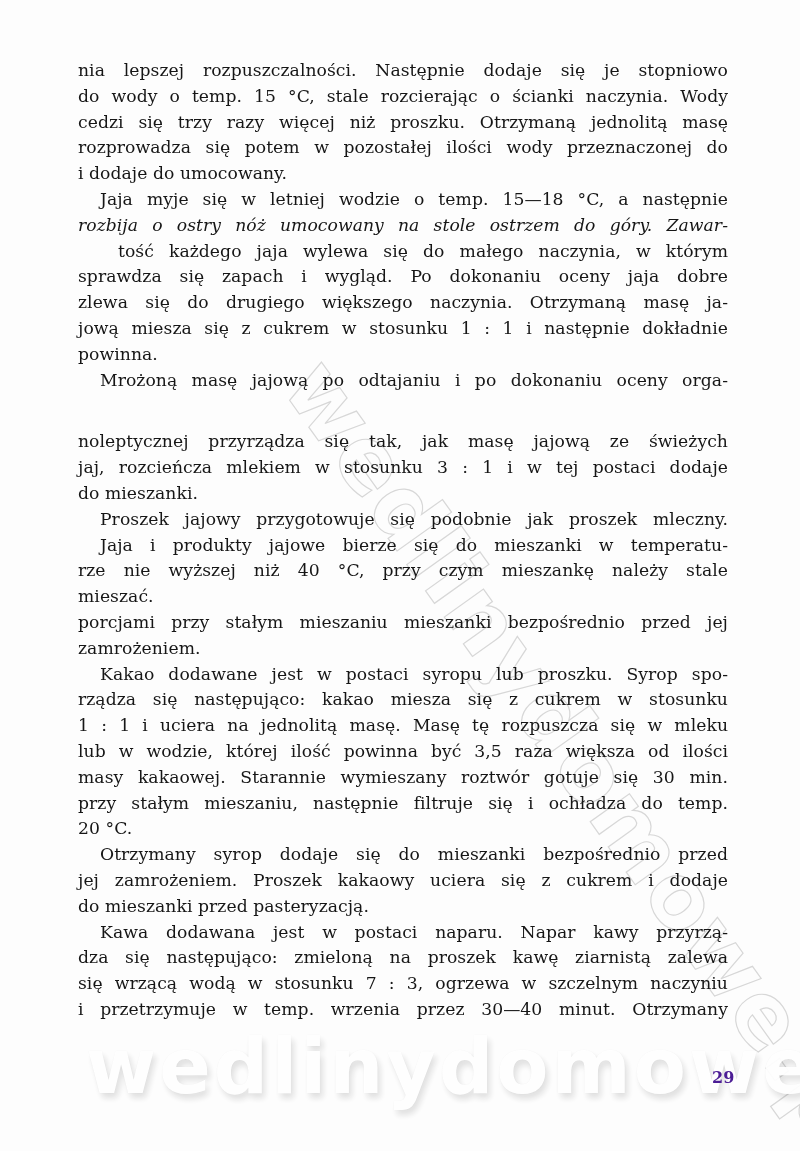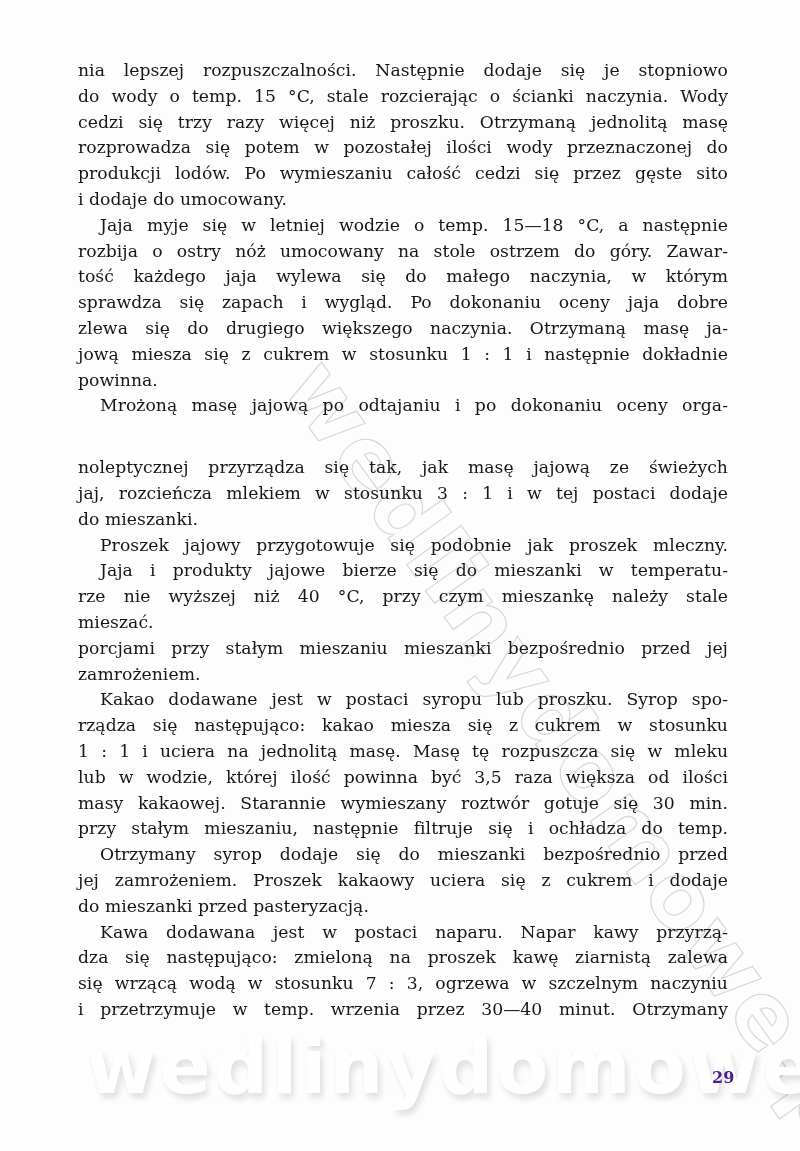--- a/index.html
+++ b/index.html
@@ -88,45 +88,45 @@
 
 <div class="page">
 
   <div class="wm-diagonal">wedlinydomowe.pl</div>
 
   <div class="text-block" id="text-block">
       <span class="line" style="white-space: nowrap; display: block;"><span style="white-space: nowrap; word-spacing: 0px;">nia lepszej rozpuszczalności. Następnie dodaje się je stopniowo</span></span>
       <span class="line" style="white-space: nowrap; display: block;"><span style="white-space: nowrap; word-spacing: 0px;">do wody o temp. 15 °C, stale rozcierając o ścianki naczynia. Wody</span></span>
       <span class="line" style="white-space: nowrap; display: block;"><span style="white-space: nowrap; word-spacing: 0px;">cedzi się trzy razy więcej niż proszku. Otrzymaną jednolitą masę</span></span>
       <span class="line" style="white-space: nowrap; display: block;"><span style="white-space: nowrap; word-spacing: 0px;">rozprowadza się potem w pozostałej ilości wody przeznaczonej do</span></span>
-      <span class="line" style="white-space: nowrap; display: block;"><span style="white-space: nowrap; word-spacing: 0px;">produkcji lodów. Po wymieszaniu całość cedzi się przez gęste sito</span></span>
       <span class="line last">i dodaje do umocowany.</span>
       <span class="line indent" style="white-space: nowrap; display: block;"><span style="white-space: nowrap; word-spacing: 0px;">Jaja myje się w letniej wodzie o temp. 15—18 °C, a następnie</span></span>
-      <span class="line" style="white-space: nowrap; display: block;"><span style="white-space: nowrap; word-spacing: 0px;">rozbija o ostry nóż umocowany na stole ostrzem do góry. Zawar-</span></span>
-      <span class="line" style="white-space: nowrap; display: block;"><span style="white-space: nowrap; word-spacing: 0px;">tość każdego jaja wylewa się do małego naczynia, w którym</span></span>
+      <span class="line" style="white-space: nowrap; display: block; font-style: italic;"><span style="white-space: nowrap; word-spacing: 0px;">rozbija o ostry nóż umocowany na stole ostrzem do góry. Zawar-</span></span>
+      <span class="line" style="white-space: nowrap; display: block;"><span style="white-space: nowrap; word-spacing: 0px; margin-left: 40px;">tość każdego jaja wylewa się do małego naczynia, w którym</span></span>
       <span class="line" style="white-space: nowrap; display: block;"><span style="white-space: nowrap; word-spacing: 0px;">sprawdza się zapach i wygląd. Po dokonaniu oceny jaja dobre</span></span>
       <span class="line" style="white-space: nowrap; display: block;"><span style="white-space: nowrap; word-spacing: 0px; margin-top: 25px;">zlewa się do drugiego większego naczynia. Otrzymaną masę ja-</span></span>
       <span class="line" style="white-space: nowrap; display: block;"><span style="white-space: nowrap; word-spacing: 0px;">jową miesza się z cukrem w stosunku 1 : 1 i następnie dokładnie</span></span>
       <span class="line last">powinna.</span>
       <span class="line indent" style="white-space: nowrap; display: block;"><span style="white-space: nowrap; word-spacing: 0px;">Mrożoną masę jajową po odtajaniu i po dokonaniu oceny orga-</span></span>
       <span class="line" style="white-space: nowrap; display: block; margin-top: 36px;"><span style="white-space: nowrap; word-spacing: 0px;">noleptycznej przyrządza się tak, jak masę jajową ze świeżych</span></span>
       <span class="line" style="white-space: nowrap; display: block;"><span style="white-space: nowrap; word-spacing: 0px;">jaj, rozcieńcza mlekiem w stosunku 3 : 1 i w tej postaci dodaje</span></span>
       <span class="line last">do mieszanki.</span>
       <span class="line indent" style="white-space: nowrap; display: block;"><span style="white-space: nowrap; word-spacing: 0px;">Proszek jajowy przygotowuje się podobnie jak proszek mleczny.</span></span>
       <span class="line indent" style="white-space: nowrap; display: block;"><span style="white-space: nowrap; word-spacing: 0px;">Jaja i produkty jajowe bierze się do mieszanki w temperatu-</span></span>
       <span class="line" style="white-space: nowrap; display: block;"><span style="white-space: nowrap; word-spacing: 0px;">rze nie wyższej niż 40 °C, przy czym mieszankę należy stale</span></span>
       <span class="line last">mieszać.</span>
       <span class="line" style="white-space: nowrap; display: block;"><span style="white-space: nowrap; word-spacing: 0px;">porcjami przy stałym mieszaniu mieszanki bezpośrednio przed jej</span></span>
       <span class="line last">zamrożeniem.</span>
       <span class="line indent" style="white-space: nowrap; display: block;"><span style="white-space: nowrap; word-spacing: 0px;">Kakao dodawane jest w postaci syropu lub proszku. Syrop spo-</span></span>
       <span class="line" style="white-space: nowrap; display: block;"><span style="white-space: nowrap; word-spacing: 0px;">rządza się następująco: kakao miesza się z cukrem w stosunku</span></span>
       <span class="line" style="white-space: nowrap; display: block;"><span style="white-space: nowrap; word-spacing: 0px;">1 : 1 i uciera na jednolitą masę. Masę tę rozpuszcza się w mleku</span></span>
       <span class="line" style="white-space: nowrap; display: block;"><span style="white-space: nowrap; word-spacing: 0px;">lub w wodzie, której ilość powinna być 3,5 raza większa od ilości</span></span>
       <span class="line" style="white-space: nowrap; display: block;"><span style="white-space: nowrap; word-spacing: 0px;">masy kakaowej. Starannie wymieszany roztwór gotuje się 30 min.</span></span>
       <span class="line" style="white-space: nowrap; display: block;"><span style="white-space: nowrap; word-spacing: 0px;">przy stałym mieszaniu, następnie filtruje się i ochładza do temp.</span></span>
+      <span class="line last">20 °C.</span>
       <span class="line indent" style="white-space: nowrap; display: block;"><span style="white-space: nowrap; word-spacing: 0px; margin-top: 41px;">Otrzymany syrop dodaje się do mieszanki bezpośrednio przed</span></span>
       <span class="line" style="white-space: nowrap; display: block;"><span style="white-space: nowrap; word-spacing: 0px;">jej zamrożeniem. Proszek kakaowy uciera się z cukrem i dodaje</span></span>
       <span class="line last">do mieszanki przed pasteryzacją.</span>
       <span class="line indent" style="white-space: nowrap; display: block;"><span style="white-space: nowrap; word-spacing: 0px;">Kawa dodawana jest w postaci naparu. Napar kawy przyrzą-</span></span>
       <span class="line" style="white-space: nowrap; display: block;"><span style="white-space: nowrap; word-spacing: 0px;">dza się następująco: zmieloną na proszek kawę ziarnistą zalewa</span></span>
       <span class="line" style="white-space: nowrap; display: block;"><span style="white-space: nowrap; word-spacing: 0px;">się wrzącą wodą w stosunku 7 : 3, ogrzewa w szczelnym naczyniu</span></span>
       <span class="line" style="white-space: nowrap; display: block;"><span style="white-space: nowrap; word-spacing: 0px;">i przetrzymuje w temp. wrzenia przez 30—40 minut. Otrzymany</span></span>
     </div>
 
   <div class="wm-bottom">wedlinydomowe.pl</div>

